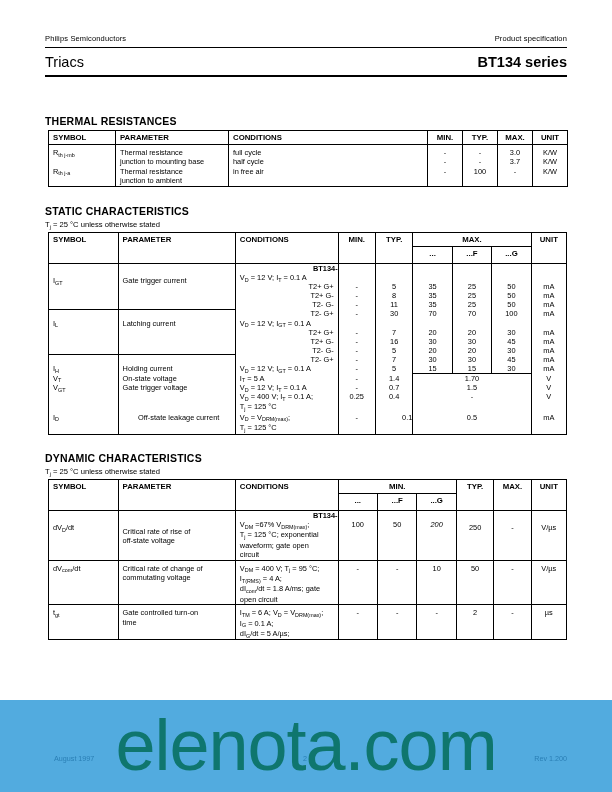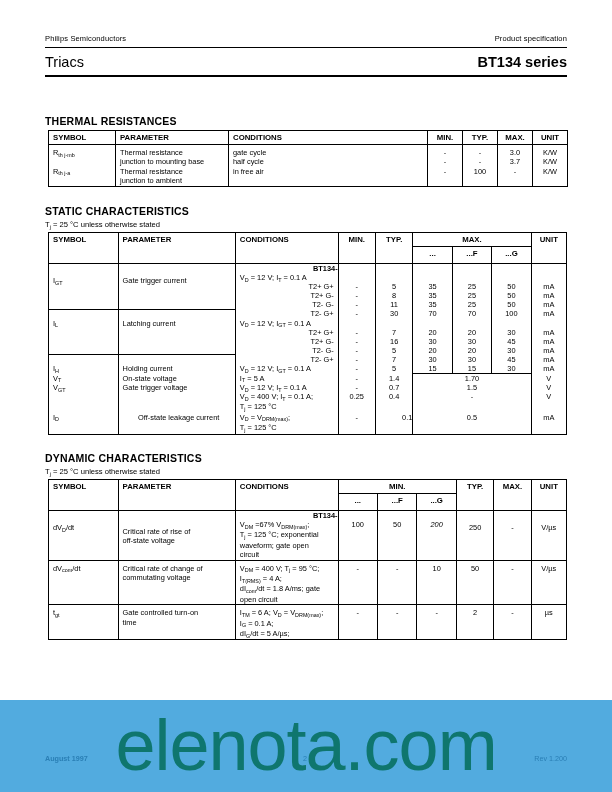--- a/index.html
+++ b/index.html
@@ -117,21 +117,21 @@
     width: 612px;
     height: 92px;
     background: #52abdf;
   }
   .footer-text {
     position: absolute;
     top: 754px;
     font-size: 7.2px;
     color: #2a7fb5;
   }
-  .ft-left  { left: 45px; font-weight: bold; }
+  .ft-left  { left: 54px; }
   .ft-mid   { left: 303px; }
   .ft-right { right: 45px; }
   .watermark {
     position: absolute;
     left: 0;
     top: 702px;
     width: 612px;
     text-align: center;
     font-size: 72px;
     color: #0f766e;
@@ -184,21 +184,21 @@
     <tbody>
       <tr>
         <td class="cell l nb-b" style="padding-top:3px;">
           <span>R</span><sub>th j-mb</sub>
         </td>
         <td class="cell l nb-b lines" style="padding-top:3px;">
           <div>Thermal resistance</div>
           <div>junction to mounting base</div>
         </td>
         <td class="cell l nb-b lines" style="padding-top:3px;">
-          <div>gate cycle</div>
+          <div>full cycle</div>
           <div>half cycle</div>
         </td>
         <td class="cell c nb-b lines" style="padding-top:3px;">
           <div>-</div>
             <div>-</div>
         </td>
         <td class="cell c nb-b lines" style="padding-top:3px;">
           <div>-</div>
             <div>-</div>
         </td>

